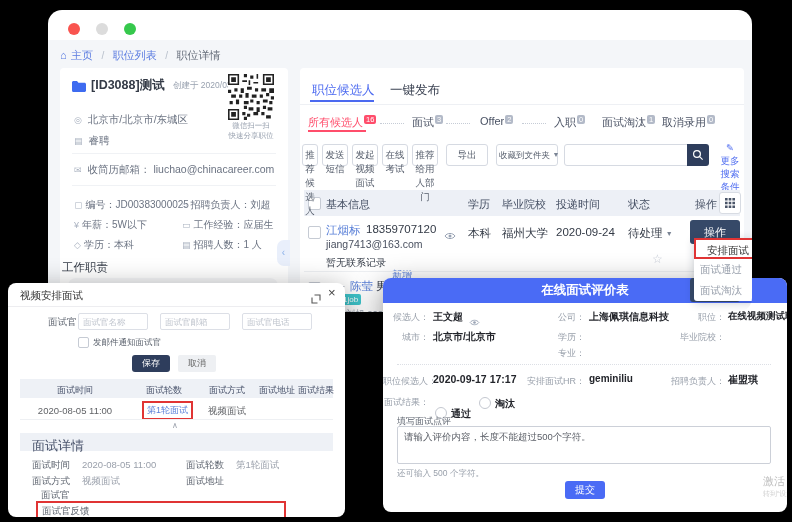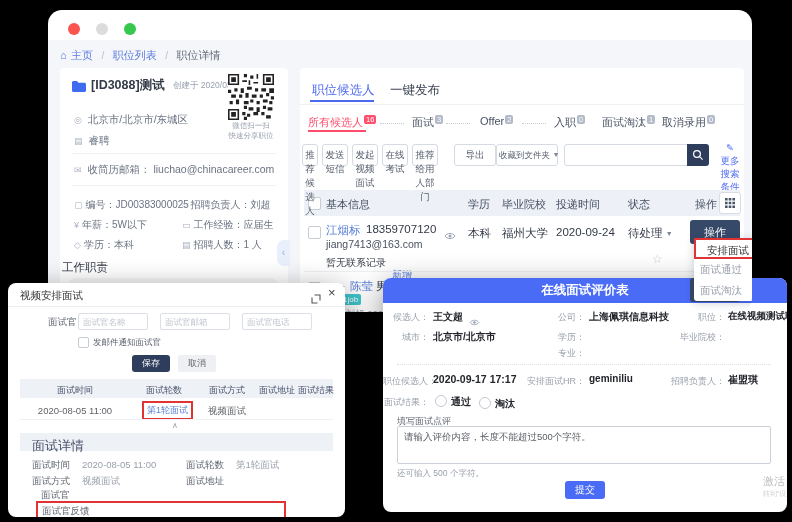--- a/index.html
+++ b/index.html
@@ -144,21 +144,21 @@
       <span class="abs subtab" style="left:254px;top:47px;"><span>入职</span><span class="badge">0</span></span>
       <span class="abs subtab" style="left:302px;top:47px;"><span>面试淘汰</span><span class="badge">1</span></span>
       <span class="abs subtab" style="left:362px;top:47px;"><span>取消录用</span><span class="badge">0</span></span>
       <div class="abs" style="left:8px;top:62px;width:58px;height:2px;background:#ff4d6b;"></div>
 
       <div class="tbtn" style="left:2px;width:16px;">推荐候选人</div>
       <div class="tbtn" style="left:22px;width:26px;">发送短信</div>
       <div class="tbtn" style="left:52px;width:26px;">发起视频面试</div>
       <div class="tbtn" style="left:82px;width:26px;">在线考试</div>
       <div class="tbtn" style="left:112px;width:26px;">推荐给用人部门</div>
-      <div class="tbtn" style="left:146px;width:42px;white-space:nowrap;margin-left:8px;">导出</div>
+      <div class="tbtn" style="left:146px;width:42px;white-space:nowrap;">导出</div>
       <div class="tbtn" style="left:196px;width:62px;white-space:nowrap;font-size:8.5px;"><span>收藏到文件夹</span> <span class="caret">▼</span></div>
       <input class="abs" style="left: 264px; top: 76px; width: 124px; height: 22px; box-sizing: border-box; border: 1px solid rgb(214, 218, 226); border-radius: 3px 0px 0px 3px; padding: 0px 6px; font-size: 10px;">
       <div class="abs" style="left:387px;top:76px;width:22px;height:22px;background:#2e3d5c;border-radius:0 3px 3px 0;z-index:3;">
         <svg width="12" height="12" viewBox="0 0 12 12" style="margin:5px">
             <circle cx="5" cy="5" r="3.4" fill="none" stroke="#fff" stroke-width="1.2"></circle>
             <path d="M7.6 7.6 10.6 10.6" stroke="#fff" stroke-width="1.2"></path>
           </svg>
       </div>
       <div class="abs" style="left:418px;top:73px;width:24px;font-size:9.5px;line-height:13px;color:#4c6af0;word-break:break-all;text-align:center;"><span>✎</span><br><span>更多搜索条件</span></div>
 
@@ -292,21 +292,21 @@
   <div class="abs" style="left:14px;top:86px;width:374px;border-top:1px dotted #dcdfe5;"></div>
 
   <span class="ev-lbl" style="left:0px;top:97px;width:46px;">职位候选人：</span>
   <span class="ev-val" style="left:50px;top:95px;font-size:10.5px;">2020-09-17 17:17</span>
   <span class="ev-lbl" style="left:142px;top:97px;width:60px;">安排面试HR：</span>
   <span class="ev-val" style="left:206px;top:95px;">geminiliu</span>
   <span class="ev-lbl" style="left:288px;top:97px;width:54px;">招聘负责人：</span>
   <span class="ev-val" style="left:345px;top:95px;">崔盟琪</span>
 
   <span class="ev-lbl" style="left:0px;top:118px;width:46px;">面试结果：</span>
-  <span class="abs" style="left:52px;top:113px;"><span class="radio"></span><span class="ev-val" style="position:static;">通过</span></span>
+  <span class="abs" style="left:52px;top:125px;"><span class="radio"></span><span class="ev-val" style="position:static;">通过</span></span>
   <span class="abs" style="left:96px;top:115px;"><span class="radio"></span><span class="ev-val" style="position:static;">淘汰</span></span>
 
   <span class="abs" style="left:14px;top:137px;font-size:9px;color:#5e6570;">填写面试点评</span>
   <textarea class="cmt" style="left: 14px; top: 148px; width: 374px; height: 38px;" placeholder="请输入评价内容，长度不能超过500个字符。"></textarea>
   <span class="abs" style="left:14px;top:190px;font-size:8.5px;color:#99a0ab;">还可输入 500 个字符。</span>
 
   <button class="abs" style="left:182px;top:203px;width:40px;height:18px;background:#4a6bf5;color:#fff;border:none;border-radius:3px;font-size:10px;">提交</button>
 
   <div class="abs" style="left:336px;top:196px;white-space:nowrap;margin-left:44px;">
     <div style="font-size:11px;color:#bdbdbd;">激活 Windows</div>

